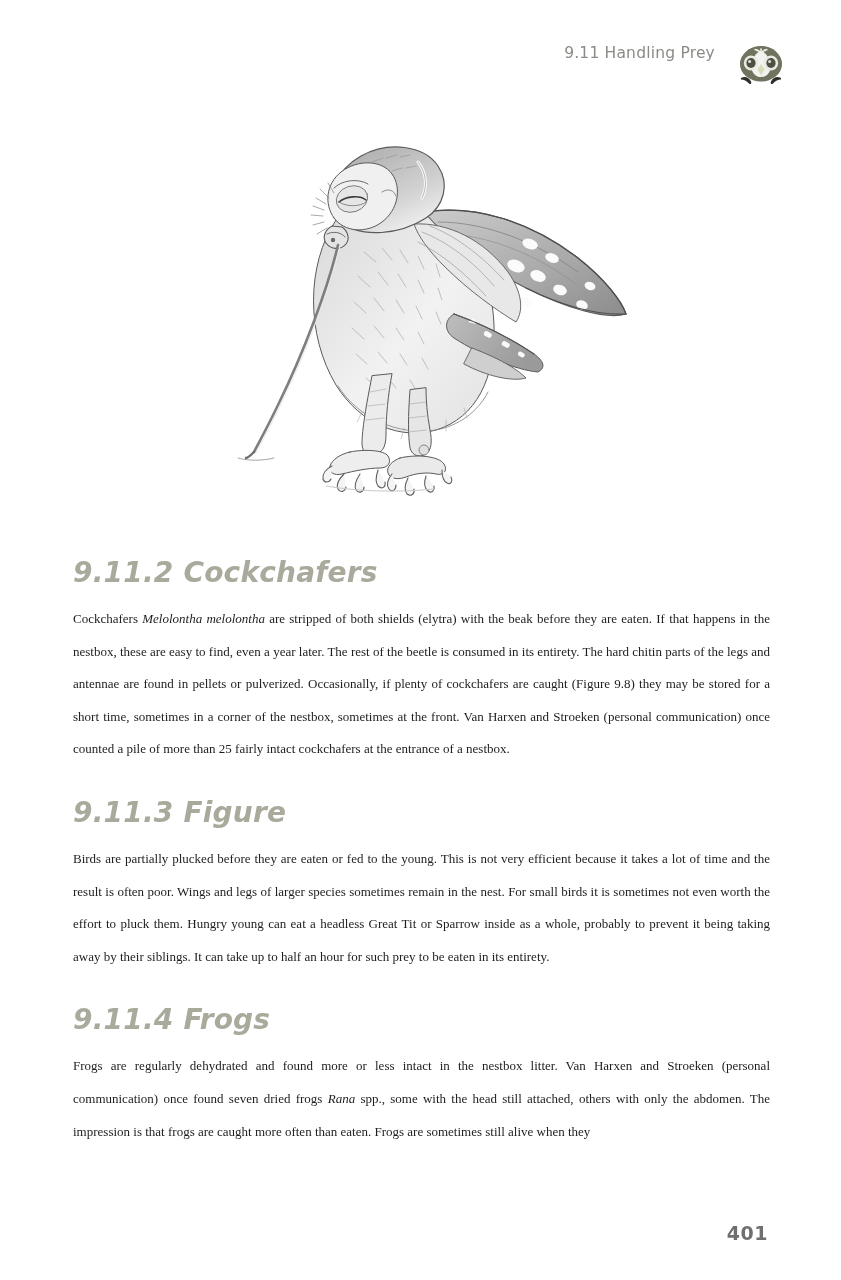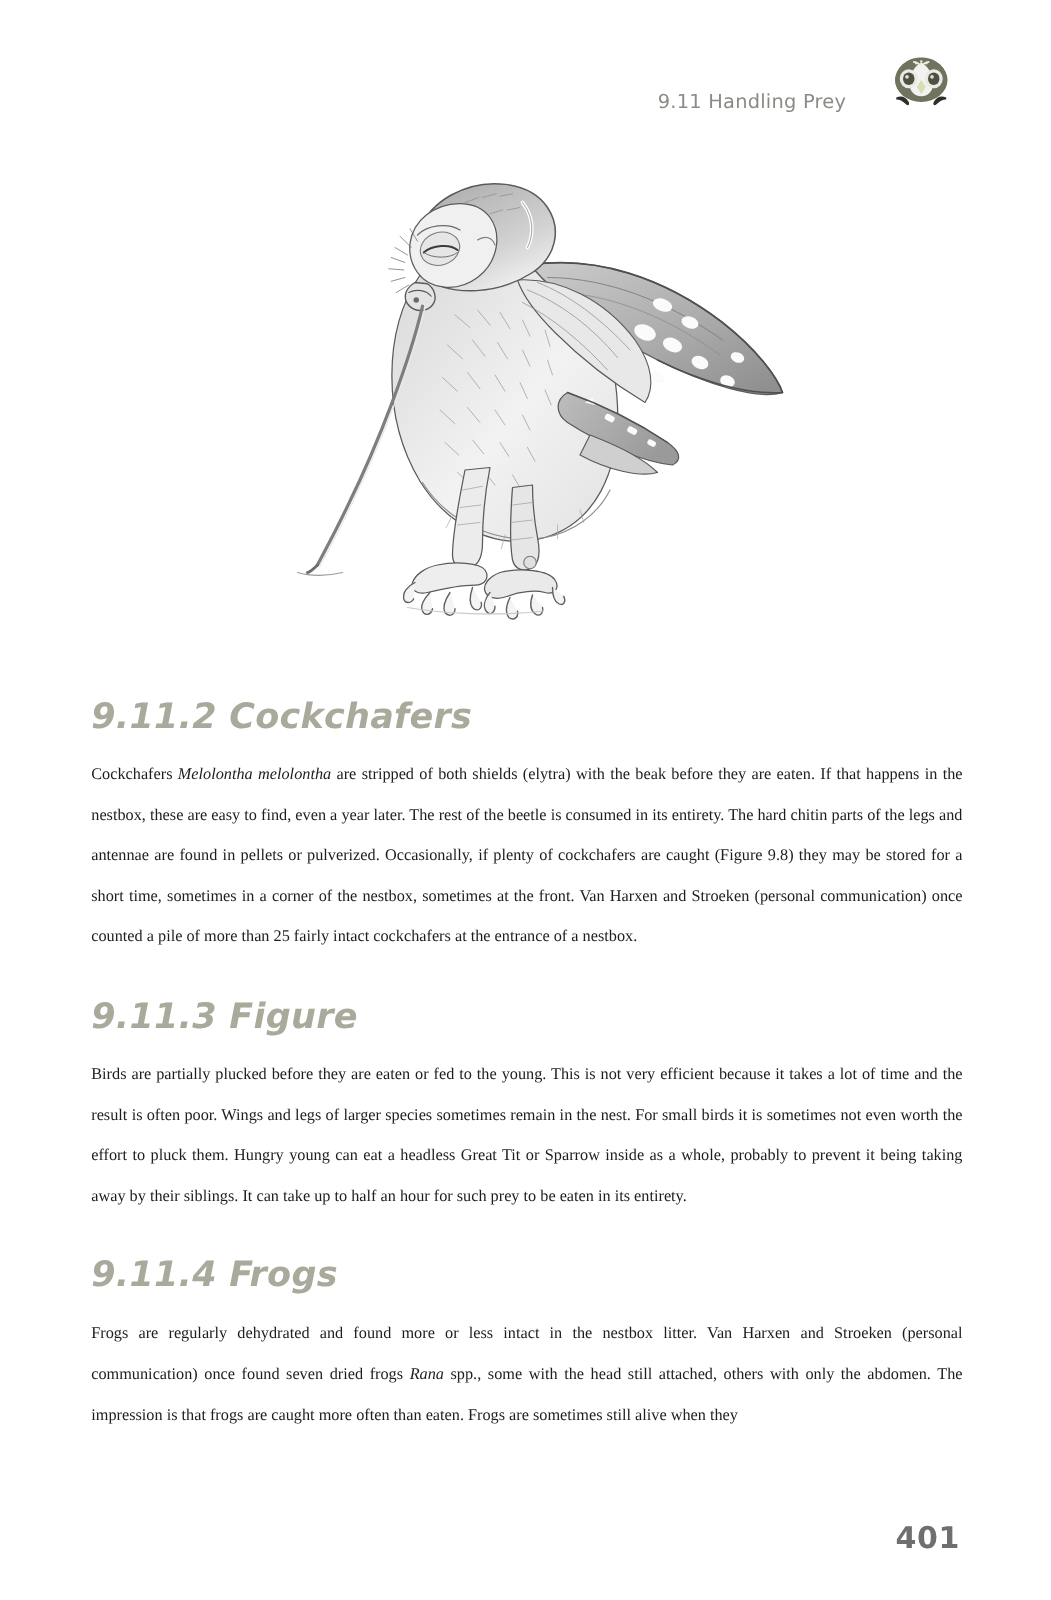--- a/index.html
+++ b/index.html
@@ -13,24 +13,24 @@
     height: 1280px;
     background: #ffffff;
     overflow: hidden;
     font-family: "Liberation Serif", "DejaVu Serif", serif;
   }
 
   
   .running-head {
     position: absolute;
     top: 44px;
-    right: 80px;
+    right: 56px;
     display: flex;
-    align-items: flex-end;
-    gap: 36px;
+    align-items: flex-start;
+    gap: 22px;
   }
   .running-head-text {
     font-family: "DejaVu Sans", "Liberation Sans", sans-serif;
     font-size: 15.5px;
     color: #8b8b86;
     letter-spacing: 0.2px;
     white-space: nowrap;
   }
   .owl-logo {
     width: 48px;
@@ -98,21 +98,21 @@
   p.body-text em { font-style: italic; }
 
   
   .folio {
     position: absolute;
     left: 0;
     right: 73px;
     bottom: 36px;
     text-align: right;
     font-family: "DejaVu Sans", "Liberation Sans", sans-serif;
-    font-size: 24px;
+    font-size: 19px;
     font-weight: bold;
     color: #6f6f6f;
     letter-spacing: 0.5px;
   }
 </style>
 </head>
 <body>
 
 <div class="page">
 

